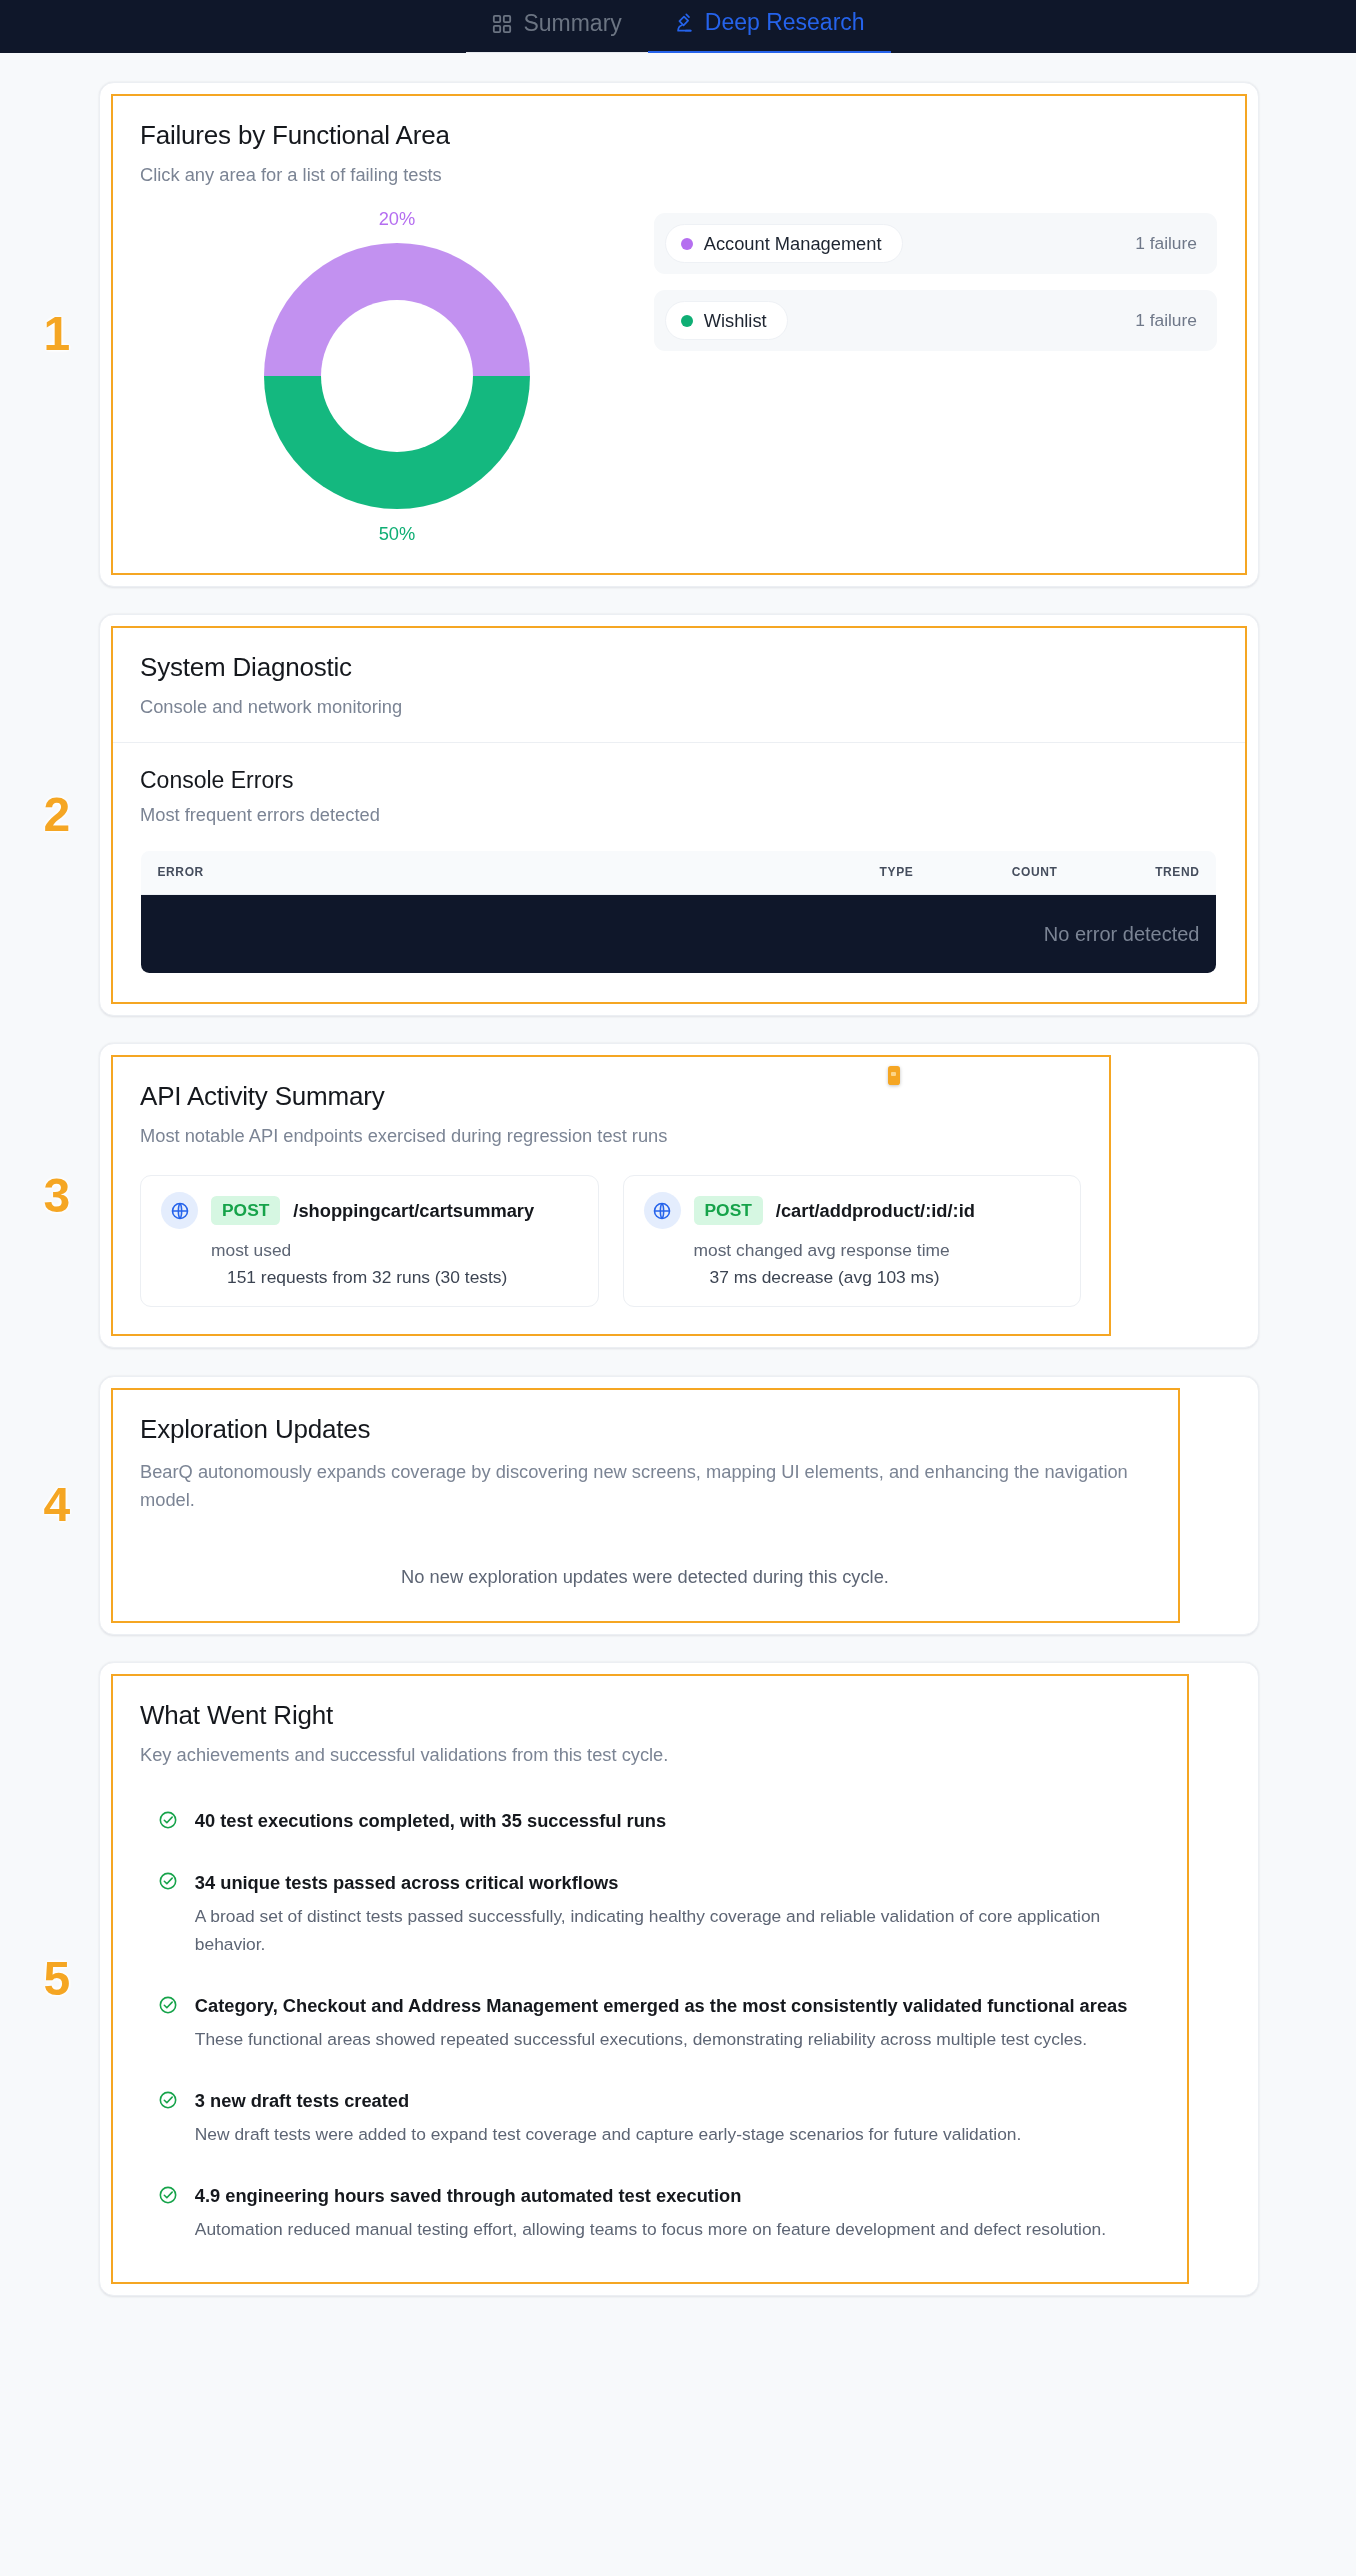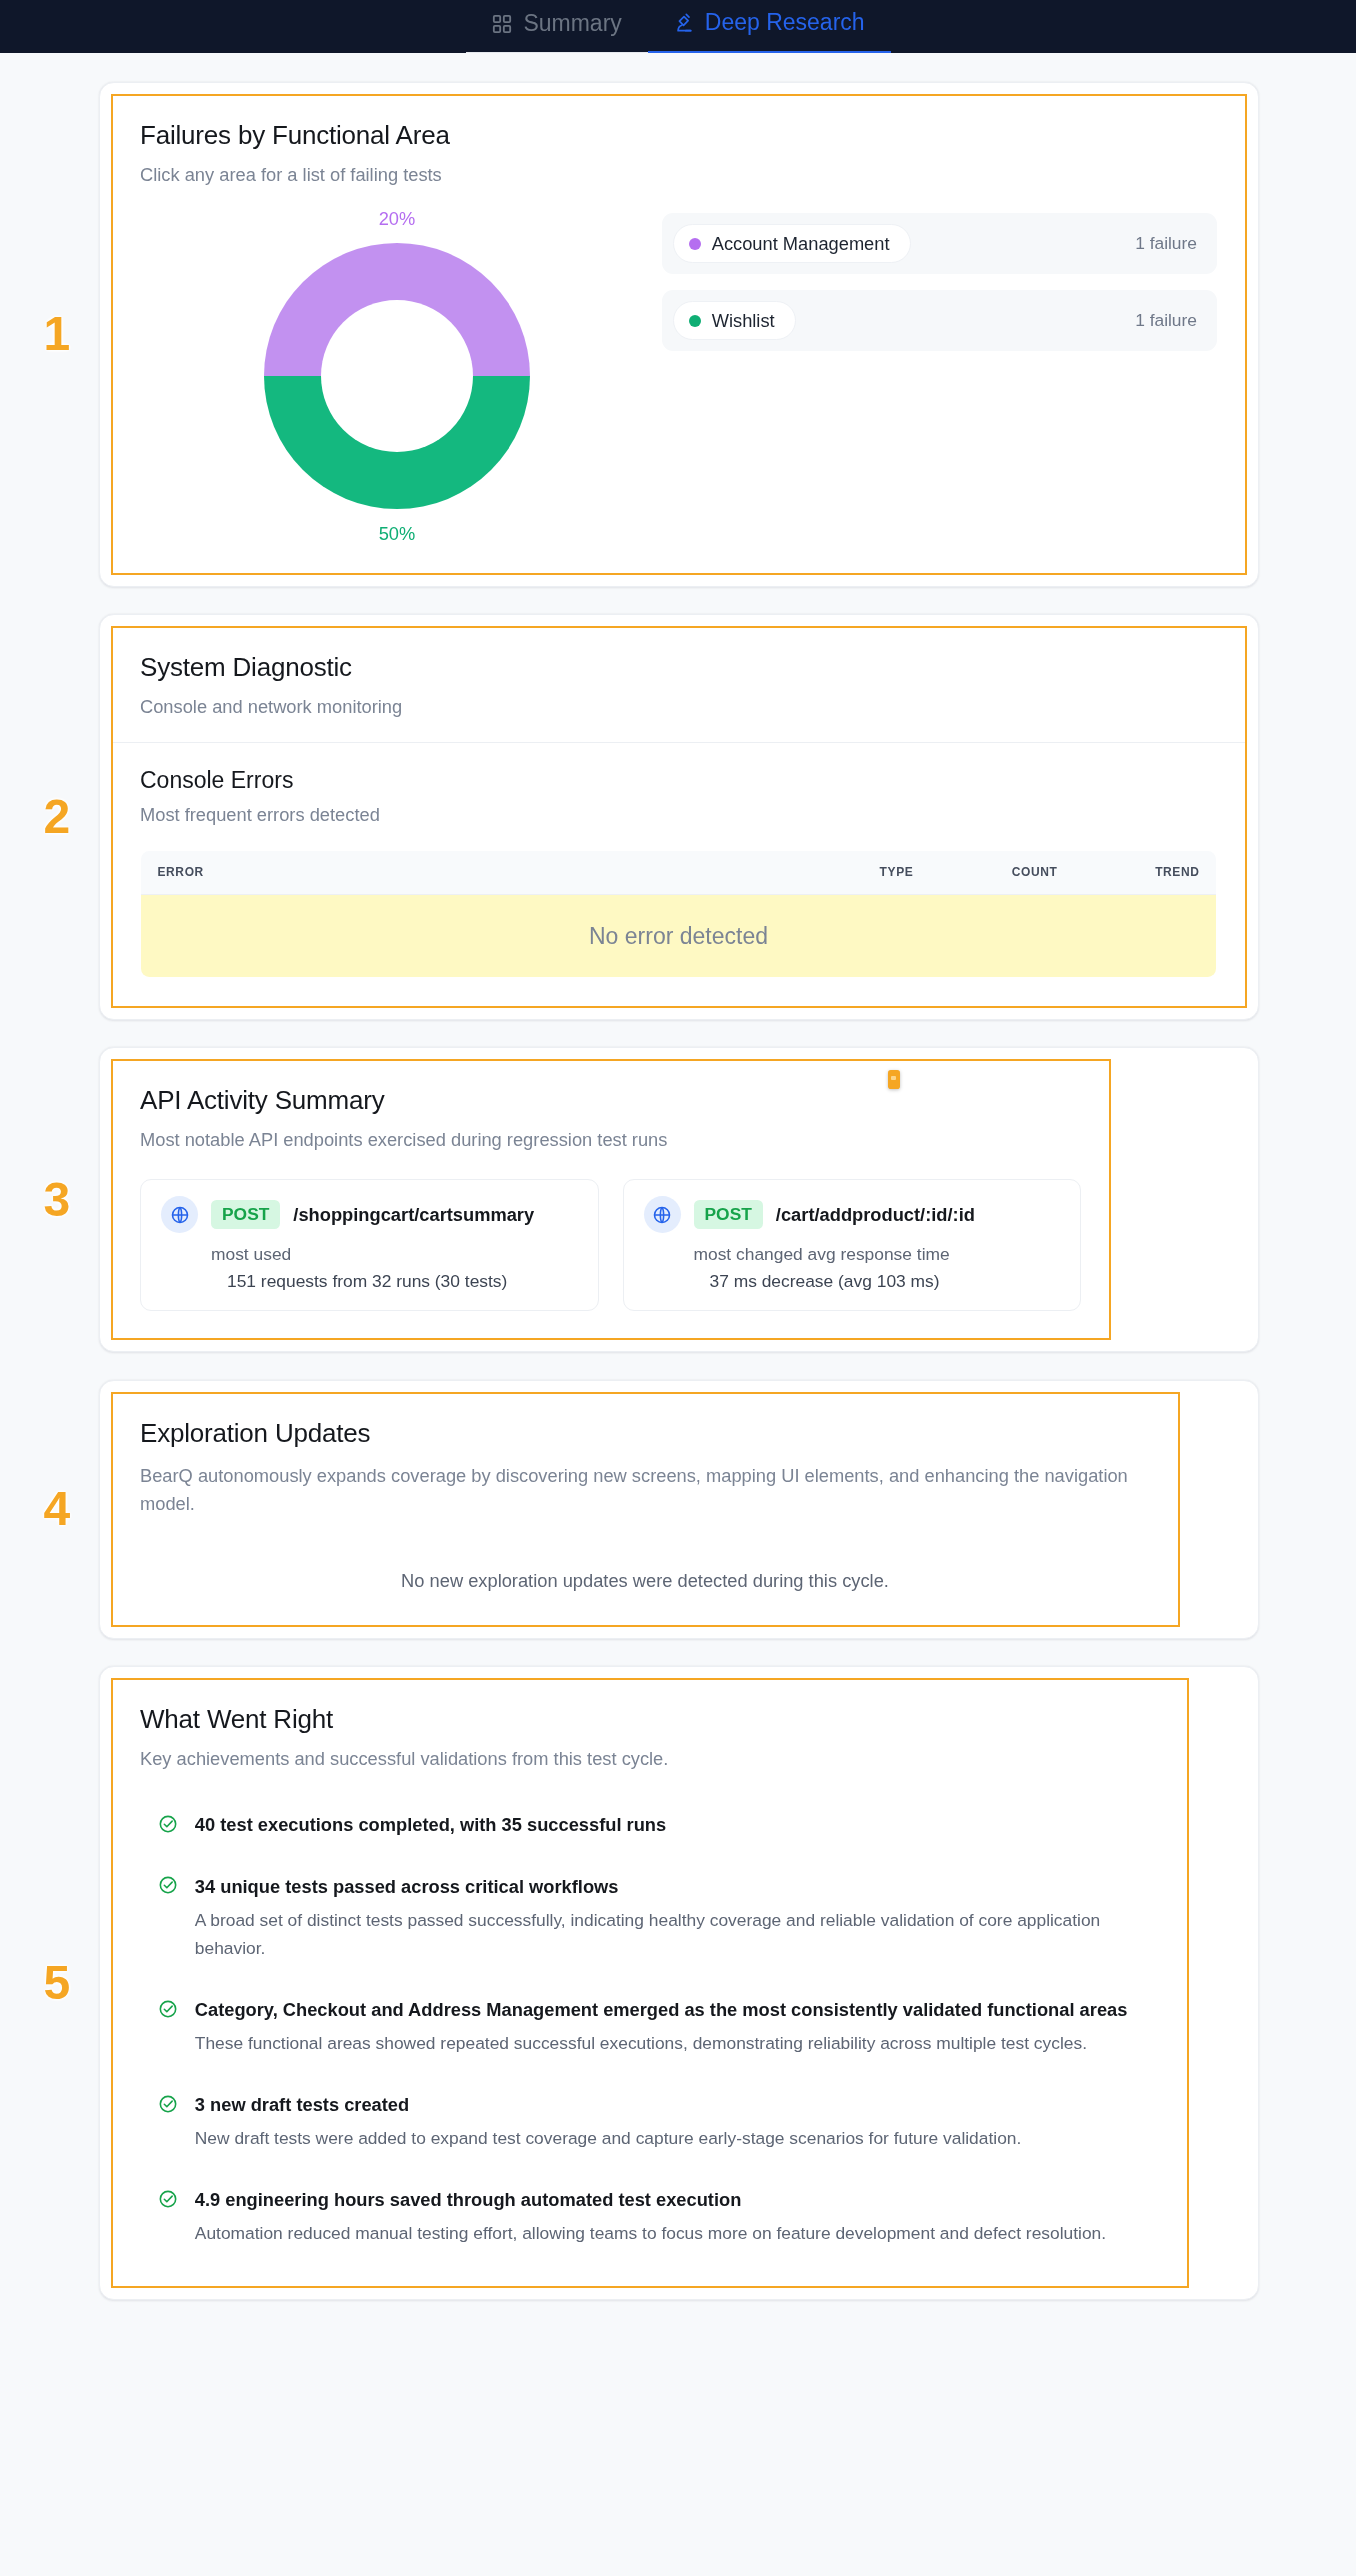--- a/index.html
+++ b/index.html
@@ -85,21 +85,21 @@
     letter-spacing: -0.2px;
     margin-bottom: 13px;
   }
   p.card-sub {
     font-size: 18.3px;
     color: #7b8494;
     font-weight: 400;
   }
 
   
-  .donut-row { display: flex; align-items: flex-start; margin-top: 22px; gap: 8px; }
+  .donut-row { display: flex; align-items: flex-start; margin-top: 22px; }
   .donut-wrap {
     width: 514px;
     display: flex;
     flex-direction: column;
     align-items: center;
   }
   .pct-top { font-size: 18.3px; color: #b56ef0; margin-bottom: 13px; }
   .pct-bot { font-size: 18.3px; color: #0fae74; margin-top: 14.7px; }
   .donut {
     width: 266px; height: 266px; border-radius: 50%;
@@ -136,22 +136,22 @@
     width: 100%; border-collapse: collapse; margin-top: 24px;
     border: 0.9px solid #edf0f4; border-radius: 9.2px; overflow: hidden;
   }
   table.errtable thead tr { background: #f8fafc; }
   table.errtable th {
     font-size: 12px; letter-spacing: 0.6px; color: #454d5d;
     font-weight: 700; text-align: left; padding: 14.7px 16.5px;
   }
   table.errtable th.r { text-align: right; white-space: nowrap; }
   table.errtable td {
-    padding: 27.5px 16.5px; text-align: center; font-size: 23px; color: #7b8494;
-    border-top: 0.9px solid #edf0f4; background: #fef9c3;
+    padding: 27.5px 16.5px; text-align: right; font-size: 20px; color: #7b8494;
+    border-top: 0.9px solid #edf0f4; background: #0f172a;
   }
 
   
   .api-grid { display: flex; gap: 24px; margin-top: 27.5px; }
   .api-card {
     flex: 1; border: 0.9px solid #eceff3; border-radius: 11px;
     padding: 16.5px 20px 18.3px 20px; background: #fff;
     cursor: pointer;
   }
   .api-top { display: flex; align-items: center; gap: 13px; }

